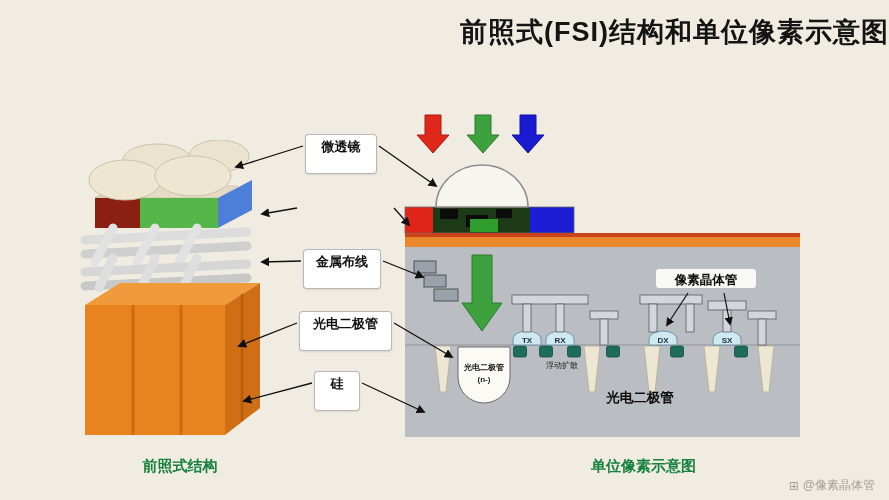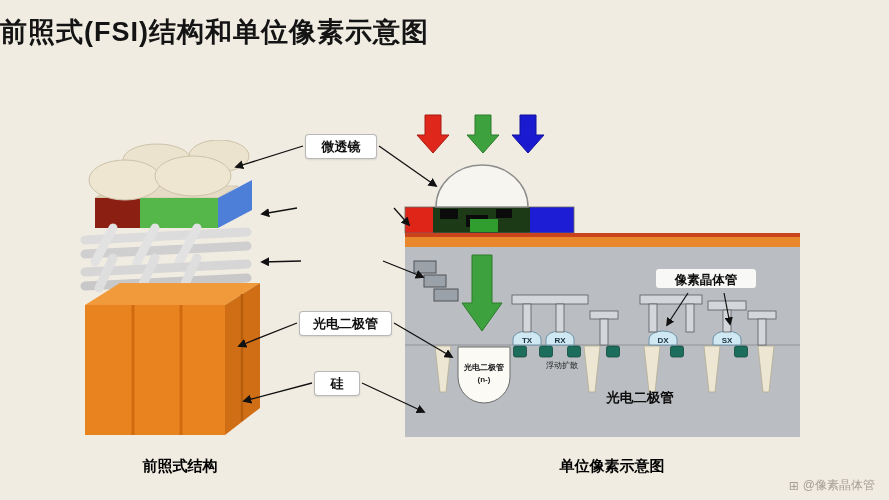--- a/index.html
+++ b/index.html
@@ -1,24 +1,24 @@
 <!DOCTYPE html>
 <html><head>
 <meta charset="utf-8">
 <style>
   * { margin:0; padding:0; box-sizing:border-box; }
   body { font-family:"Liberation Sans","DejaVu Sans",sans-serif; background:#ffffff; }
   .stage { position:relative; width:889px; height:500px; background:#f1ece2; overflow:hidden; }
-  .title { position:absolute; top:14px; left:0; width:100%; text-align:left;
+  .title { position:absolute; top:14px; left:0; width:100%; text-align:right;
            font-size:27px; font-weight:bold; color:#141414; letter-spacing:1px; }
   .pill { position:absolute; background:#ffffff; border:1px solid rgba(0,0,0,0.28);
-          border-radius:4px; height:25px; line-height:23px; text-align:center;
+          border-radius:4px; height:40px; line-height:23px; text-align:center;
           font-size:13px; font-weight:bold; color:#111;
           box-shadow:0 1px 2px rgba(0,0,0,0.10); }
-  .caption { position:absolute; font-size:15px; font-weight:bold; color:#000000; text-align:center; }
+  .caption { position:absolute; font-size:15px; font-weight:bold; color:#15803d; text-align:center; }
   .watermark { position:absolute; right:14px; top:477px; font-size:12px; color:#a59f94;
                display:flex; gap:4px; align-items:center; }
   svg.abs { position:absolute; }
   .connectors { position:absolute; left:0; top:0; pointer-events:none; }
   svg text { font-family:"Liberation Sans","DejaVu Sans",sans-serif; }
 </style>
 </head>
 <body>
 
 <div class="stage">
@@ -162,20 +162,21 @@
 
     <g>
       <rect x="256" y="164" width="100" height="19" rx="3" fill="#fdfdfb" opacity="0.92"></rect>
       <text x="306" y="178.5" font-size="12.5" font-weight="bold" fill="#0d0d0d" text-anchor="middle">像素晶体管</text>
       <line x1="288" y1="188" x2="267" y2="220" stroke="#111" stroke-width="1.2" marker-end="url(#mk-cs)"></line>
       <line x1="324" y1="188" x2="330" y2="219" stroke="#111" stroke-width="1.2" marker-end="url(#mk-cs)"></line>
     </g>
   </svg>
 
   <div class="pill" style="left:305px; top:134px; width:72px;">微透镜</div>
+  <div class="pill" style="left:303px; top:249px; width:78px;">金属布线</div>
   <div class="pill" style="left:299px; top:311px; width:93px;">光电二极管</div>
   <div class="pill" style="left:314px; top:371px; width:46px;">硅</div>
 
   <svg class="connectors" width="889" height="500" viewBox="0 0 889 500">
     <defs>
       <marker id="mk-conn" viewBox="0 0 10 10" refX="8" refY="5" markerWidth="7" markerHeight="7" orient="auto">
         <path d="M0,0 L10,5 L0,10 z" fill="#111"></path>
       </marker>
     </defs>
     <g stroke="#111" stroke-width="1.3" fill="none">
@@ -186,20 +187,20 @@
       <line x1="301" y1="261" x2="262" y2="262" marker-end="url(#mk-conn)"></line>
       <line x1="383" y1="261" x2="423" y2="277" marker-end="url(#mk-conn)"></line>
       <line x1="297" y1="323" x2="239" y2="346" marker-end="url(#mk-conn)"></line>
       <line x1="394" y1="323" x2="452" y2="357" marker-end="url(#mk-conn)"></line>
       <line x1="312" y1="383" x2="244" y2="401" marker-end="url(#mk-conn)"></line>
       <line x1="362" y1="383" x2="424" y2="412" marker-end="url(#mk-conn)"></line>
     </g>
   </svg>
 
   <div class="caption" style="left:100px; top:457px; width:160px;">前照式结构</div>
-  <div class="caption" style="left:528px; top:457px; width:168px;">单位像素示意图</div>
+  <div class="caption" style="left:528px; top:457px; width:168px;text-align:right;">单位像素示意图</div>
 
   <div class="watermark">
     <span>⊞</span>
     <span>@像素晶体管</span>
   </div>
 
 </div>
 
 </body></html>

